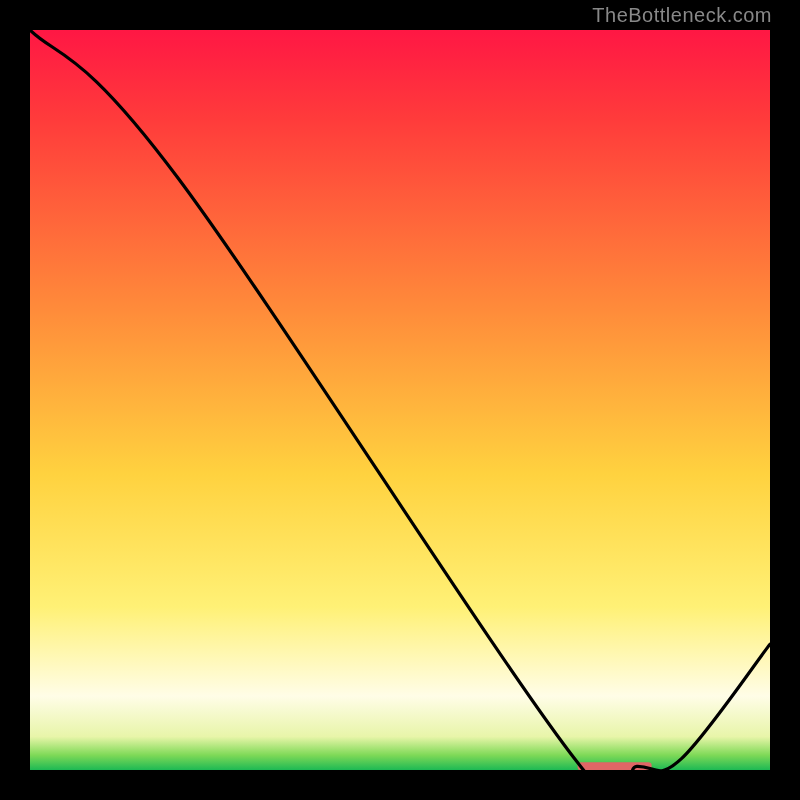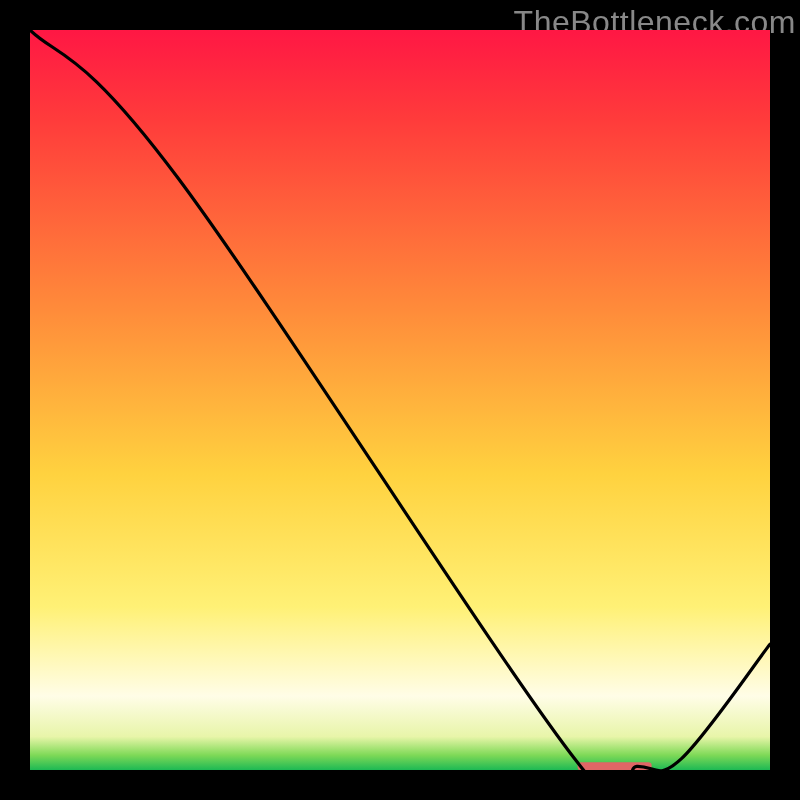--- a/index.html
+++ b/index.html
@@ -6,24 +6,24 @@
   html, body { width: 800px; height: 800px; overflow: hidden; background: #000; }
   .frame {
     position: relative;
     width: 800px;
     height: 800px;
     background: #000;
   }
   .watermark {
     position: absolute;
     top: 4px;
-    right: 4px;
+    right: 28px;
     color: #888;
     font-family: Arial, Helvetica, sans-serif;
-    font-size: 32px;
+    font-size: 20px;
     font-weight: 500;
     letter-spacing: 0.5px;
     text-align: right;
   }
   .plot {
     position: absolute;
     left: 30px;
     top: 30px;
     width: 740px;
     height: 740px;

